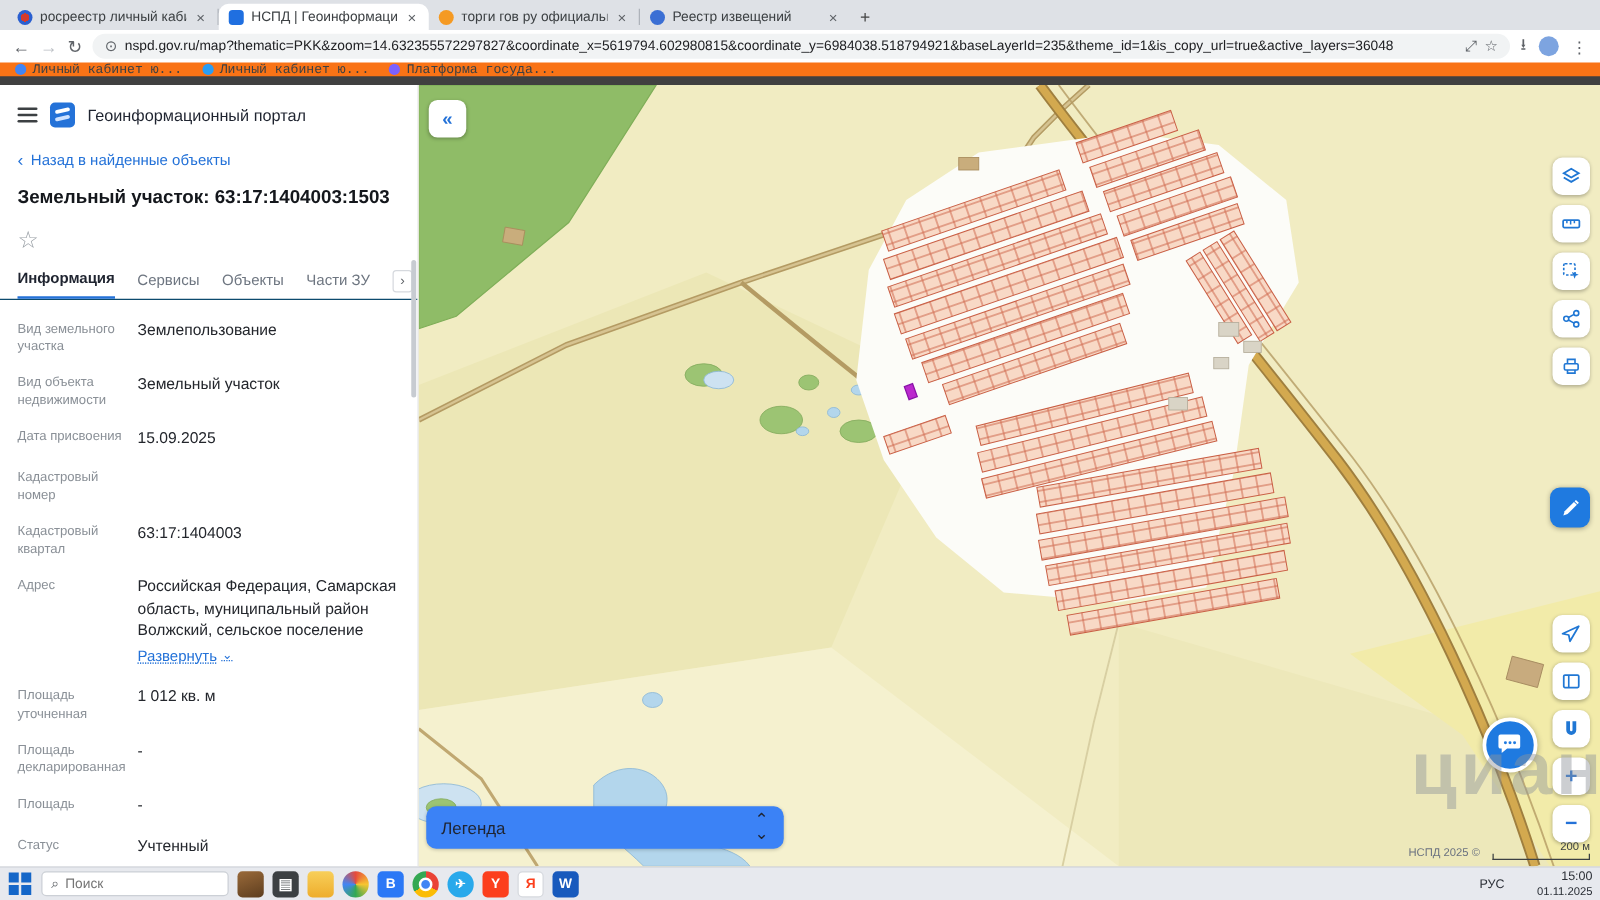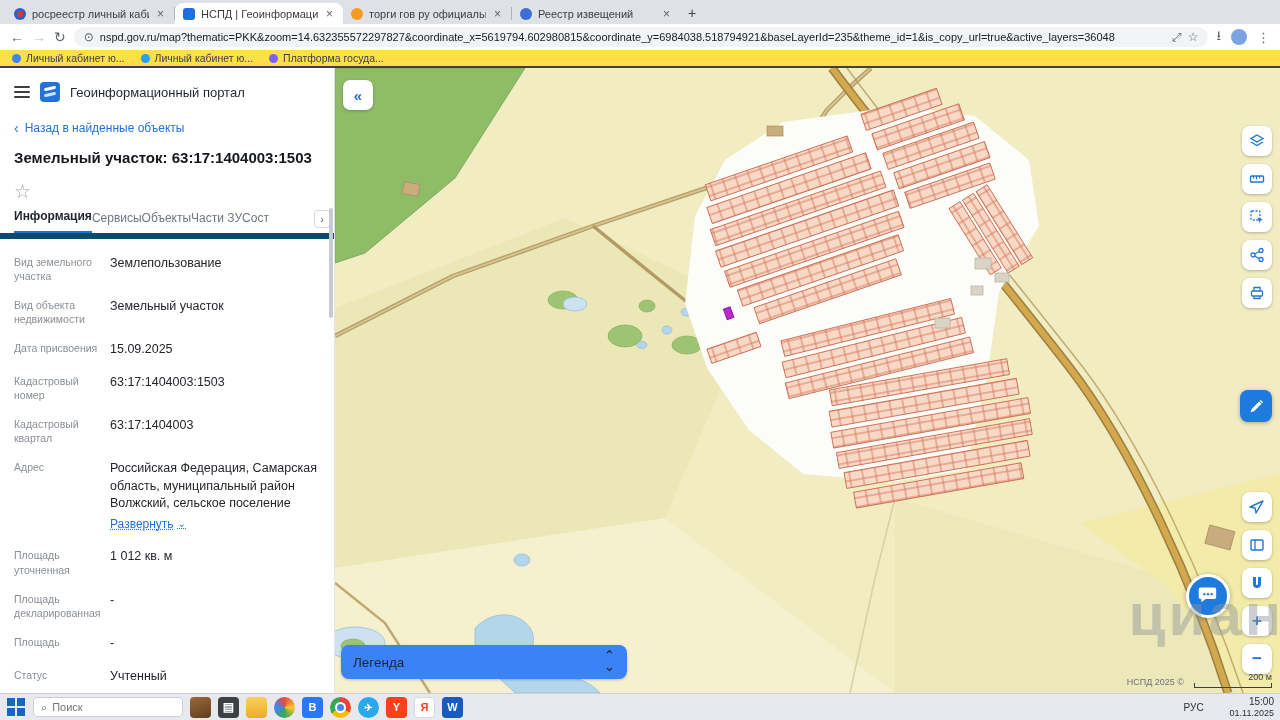--- a/index.html
+++ b/index.html
@@ -18,41 +18,41 @@
 
   .toolbar { height:26px; background:#fff; display:flex; align-items:center; gap:8px; padding:0 10px; }
   .nav-ic { font-size:14px; color:#5f6368; }
   .nav-ic.disabled { color:#bdc1c6; }
   .omnibox { flex:1; height:20px; background:#f1f3f4; border-radius:10px; display:flex; align-items:center; gap:6px; padding:0 10px; }
   .omnibox .url { flex:1; font-size:11px; color:#202124; white-space:nowrap; overflow:hidden; }
   .omnibox .tune, .omnibox .star { color:#5f6368; font-size:12px; }
   .tb-right { display:flex; align-items:center; gap:10px; color:#5f6368; font-size:13px; }
   .avatar-c { width:16px; height:16px; border-radius:50%; background:#7da4e0; }
 
-  .bookmarks { height:18px; background:#fde047; border-bottom:2px solid #404040; display:flex; align-items:center; gap:16px; padding:0 12px; }
+  .bookmarks { height:18px; background:#f97316; border-bottom:7px solid #404040; display:flex; align-items:center; gap:16px; padding:0 12px;font-family:Liberation Mono, monospace; }
   .bm { display:flex; align-items:center; gap:5px; font-size:10.5px; color:#3c4043; }
   .bm .bdot { width:9px; height:9px; border-radius:50%; }
 
   
   .main { display:flex; height:625px; }
 
   
   .panel { width:335px; background:#fff; position:relative; border-right:1px solid #e2e4e8; overflow:hidden; }
   .p-head { display:flex; align-items:center; gap:10px; padding:14px 14px 10px 14px; }
   .burger { width:16px; display:flex; flex-direction:column; gap:3px; }
   .burger i { height:2px; background:#3c4043; border-radius:1px; }
   .p-logo { width:20px; height:20px; background:#2472d8; border-radius:4px; position:relative; }
   .p-logo::after { content:""; position:absolute; left:4px; top:5px; width:12px; height:3px; background:#fff; border-radius:2px; transform:rotate(-12deg); }
   .p-logo::before { content:""; position:absolute; left:4px; top:11px; width:12px; height:3px; background:#cfe2ff; border-radius:2px; transform:rotate(-12deg); }
   .p-logotext { font-size:13px; color:#1f2430; }
   .backlink { display:flex; align-items:center; gap:6px; color:#2472d8; font-size:12px; padding:8px 14px 2px 14px; }
   .backlink .chv { font-size:14px; }
   .p-title { font-size:15px; font-weight:bold; color:#14171c; padding:10px 14px 4px 14px; line-height:1.3; }
   .p-star { font-size:19px; color:#9aa0a6; padding:8px 14px 6px 14px; }
-  .p-tabs { display:flex; align-items:flex-end; padding:6px 26px 0 14px; border-bottom:6px solid #0c4a6e; position:relative; height:30px; }
+  .p-tabs { display:flex; align-items:flex-end; gap:18px; padding:6px 26px 0 14px; border-bottom:1px solid #0c4a6e; position:relative; height:30px; }
   .p-tab { font-size:12px; color:#6e7681; padding-bottom:8px; white-space:nowrap; }
   .p-tab.active { color:#1f2430; border-bottom:2px solid #2472d8; font-weight:bold; }
   .p-tab.cut { max-width:30px; overflow:hidden; }
   .tabs-more { position:absolute; right:4px; bottom:5px; width:16px; height:18px; border:1px solid #d6d9de; border-radius:3px;
                display:flex; align-items:center; justify-content:center; font-size:11px; color:#5f6368; background:#fff; }
   .p-scrollbar { position:absolute; right:1px; top:140px; width:4px; height:110px; background:#c7cbd1; border-radius:2px; }
 
   .fields { padding:16px 14px 0 14px; }
   .frow { display:flex; margin-bottom:15px; }
   .flabel { width:96px; flex:0 0 96px; font-size:10.5px; color:#8a9097; line-height:1.35; padding-right:8px; }
@@ -217,21 +217,20 @@
       <div class="frow">
         <div class="flabel">Вид объекта недвижимости</div>
         <div class="fvalue">Земельный участок</div>
       </div>
       <div class="frow">
         <div class="flabel">Дата присвоения</div>
         <div class="fvalue">15.09.2025</div>
       </div>
       <div class="frow">
         <div class="flabel">Кадастровый номер</div>
-        <div class="fvalue">63:17:1404003:1503</div>
       </div>
       <div class="frow">
         <div class="flabel">Кадастровый квартал</div>
         <div class="fvalue">63:17:1404003</div>
       </div>
       <div class="frow">
         <div class="flabel">Адрес</div>
         <div class="fvalue">
           <div>Российская Федерация, Самарская область, муниципальный район Волжский, сельское поселение</div>
           <span class="expand">

